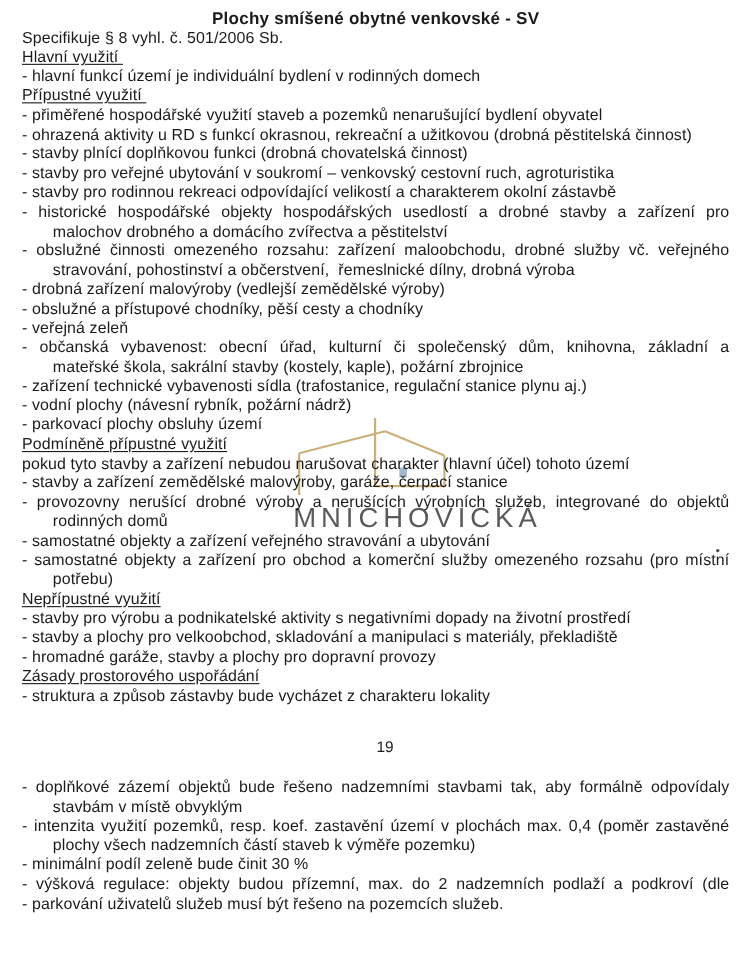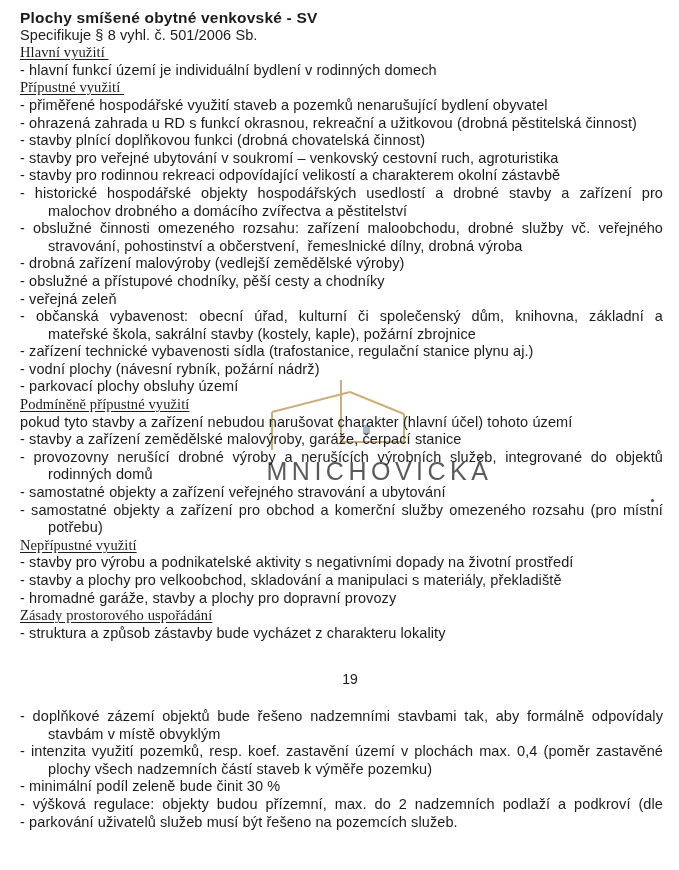--- a/index.html
+++ b/index.html
@@ -15,22 +15,22 @@
     position: absolute; left: 20px; width: 643px; z-index: 2;
   }
   #block1 { top: 9px; }
   #block2 { top: 708px; }
   .ln {
     font-size: 14.5px;
     line-height: 17.6px;
     white-space: pre;
     letter-spacing: 0.1px;
   }
-  .ln.title { font-size: 15.5px; font-weight: bold; letter-spacing: 0.2px; }
-  .ln.heading { text-decoration: underline; text-underline-offset: 2px; font-family: Liberation Serif, serif; }
+  .ln.title { font-size: 15.5px; font-weight: bold; letter-spacing: 0.2px; text-align: center; }
+  .ln.heading { text-decoration: underline; text-underline-offset: 2px; }
   .ln.cont { padding-left: 28px; }
   .ln.j {
     white-space: nowrap;
     text-align: justify;
     text-align-last: justify;
   }
   #page-number {
     position: absolute; top: 671px; left: 20px; width: 660px;
     text-align: center; font-size: 14px; z-index: 2;
   }
@@ -78,21 +78,21 @@
   <div id="wm-brand">MNICHOVICKÁ</div>
 </div>
 
 <div id="block1">
     <div class="ln title">Plochy smíšené obytné venkovské - SV</div>
     <div class="ln">Specifikuje § 8 vyhl. č. 501/2006 Sb.</div>
     <div class="ln heading">Hlavní využití </div>
     <div class="ln">- hlavní funkcí území je individuální bydlení v rodinných domech</div>
     <div class="ln heading">Přípustné využití </div>
     <div class="ln">- přiměřené hospodářské využití staveb a pozemků nenarušující bydlení obyvatel</div>
-    <div class="ln">- ohrazená zahrada u RD s funkcí okrasnou, rekreační a užitkovou (drobná pěstitelská činnost)</div>
+    <div class="ln">- ohrazená aktivity u RD s funkcí okrasnou, rekreační a užitkovou (drobná pěstitelská činnost)</div>
     <div class="ln">- stavby plnící doplňkovou funkci (drobná chovatelská činnost)</div>
     <div class="ln">- stavby pro veřejné ubytování v soukromí – venkovský cestovní ruch, agroturistika</div>
     <div class="ln">- stavby pro rodinnou rekreaci odpovídající velikostí a charakterem okolní zástavbě</div>
     <div class="ln j">- historické hospodářské objekty hospodářských usedlostí a drobné stavby a zařízení  pro</div>
     <div class="ln cont">malochov drobného a domácího zvířectva a pěstitelství</div>
     <div class="ln j">- obslužné činnosti omezeného rozsahu: zařízení maloobchodu, drobné služby vč. veřejného</div>
     <div class="ln cont">stravování, pohostinství a občerstvení,  řemeslnické dílny, drobná výroba</div>
     <div class="ln">- drobná zařízení malovýroby (vedlejší zemědělské výroby)</div>
     <div class="ln">- obslužné a přístupové chodníky, pěší cesty a chodníky</div>
     <div class="ln">- veřejná zeleň</div>

